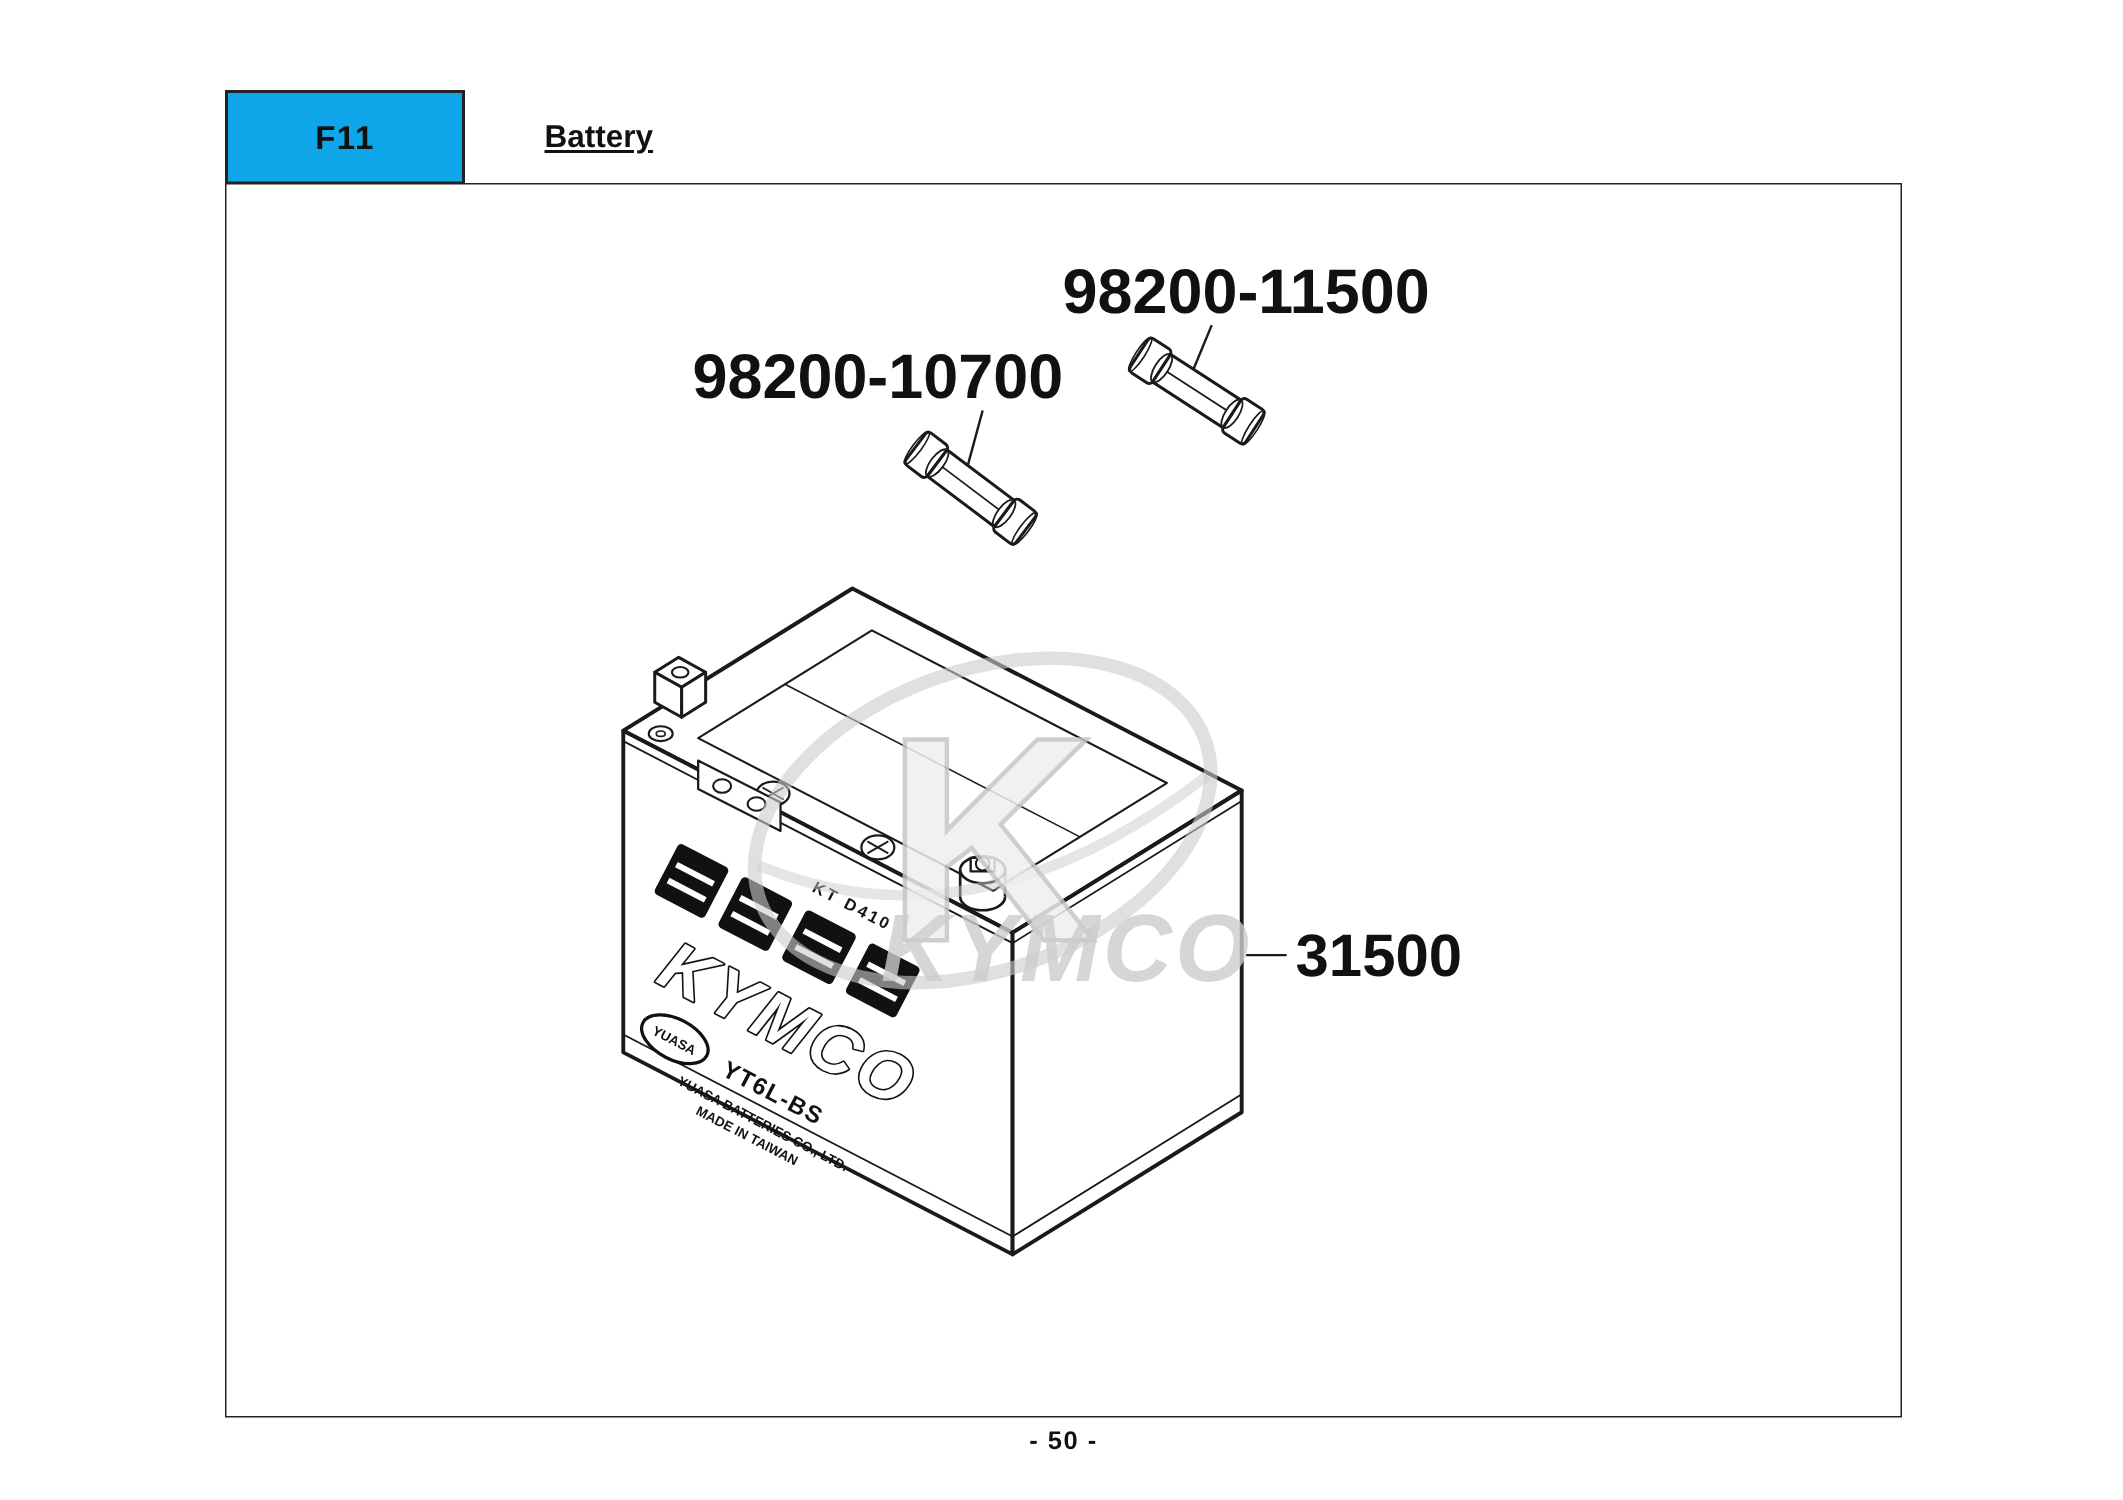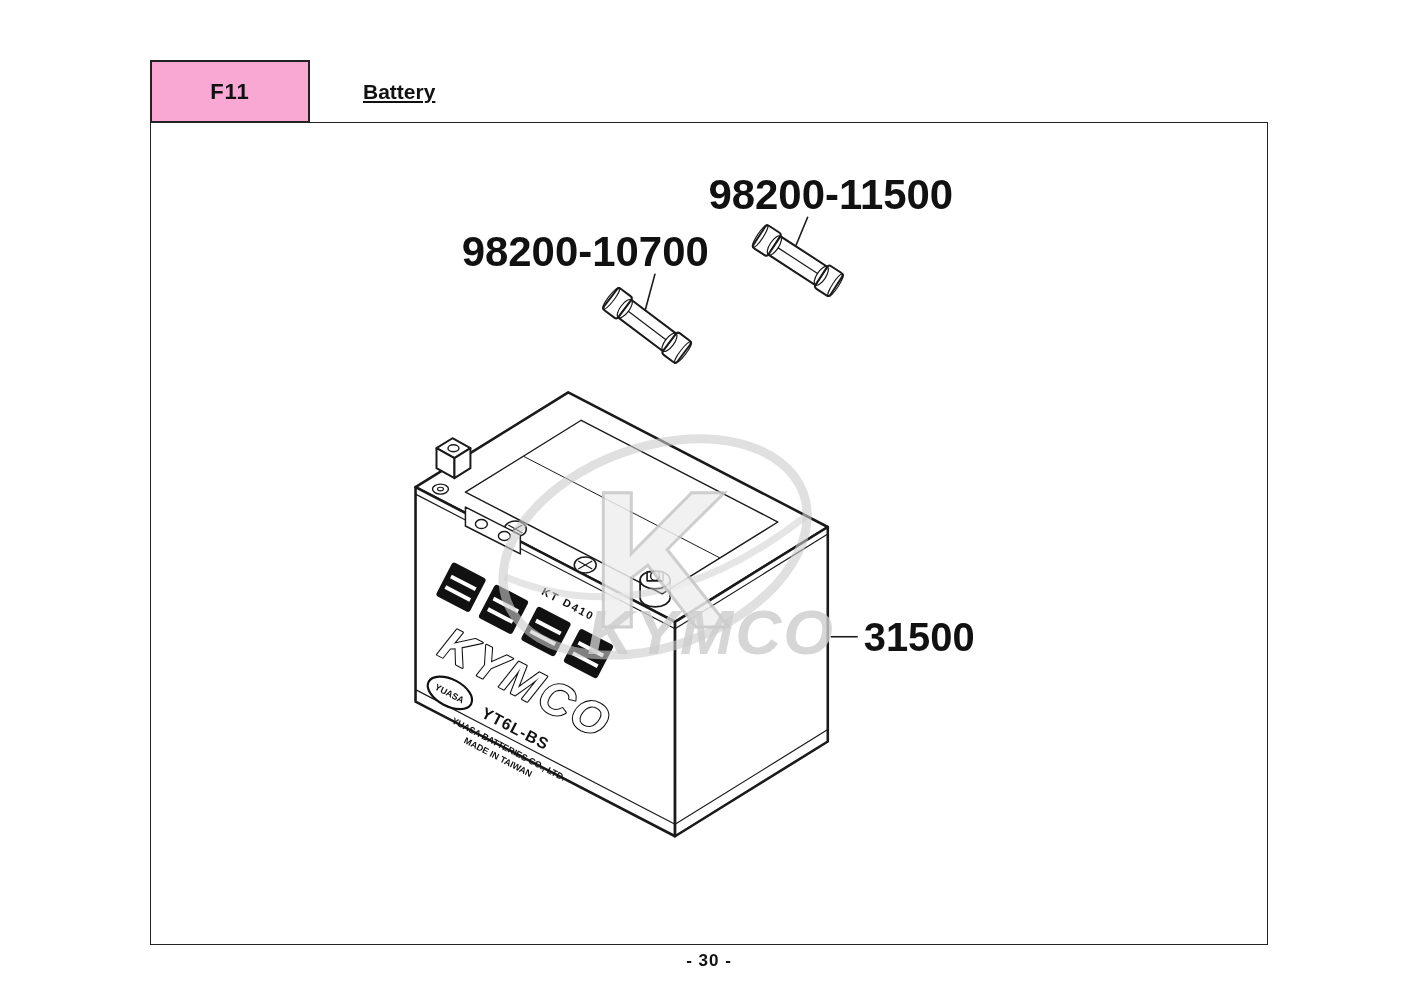--- a/index.html
+++ b/index.html
@@ -4,21 +4,21 @@
 <style>
   html,body{margin:0;padding:0;}
   body{
     width:1415px;height:1000px;background:#ffffff;position:relative;
     font-family:"Liberation Sans",sans-serif;color:#111;overflow:hidden;
   }
   .code-box{
     position:absolute;left:150px;top:60px;width:160px;height:63px;
     border:2px solid #222;box-sizing:border-box;
     display:flex;align-items:center;justify-content:center;
-    font-size:22px;font-weight:bold;letter-spacing:1px;background:#f9a8d4;
+    font-size:22px;font-weight:bold;letter-spacing:1px;background:#0ea5e9;
   }
   .page-title{
     position:absolute;left:363px;top:80px;font-size:21px;font-weight:bold;text-decoration:underline;
   }
   .frame{
     position:absolute;left:150px;top:122px;width:1118px;height:823px;
     border:1.5px solid #222;box-sizing:border-box;background:#fff;
   }
   .frame svg{position:absolute;left:0;top:0;width:100%;height:100%;}
   .page-number{
@@ -153,15 +153,15 @@
       <line x1="505" y1="151" x2="495" y2="188" stroke="#1a1a1a" stroke-width="1.6"></line>
       <line x1="681" y1="515" x2="708" y2="515" stroke="#1a1a1a" stroke-width="1.6"></line>
 
       <text x="681" y="86" text-anchor="middle" class="callout-label">98200-11500</text>
       <text x="435" y="143" text-anchor="middle" class="callout-label">98200-10700</text>
       <text x="714" y="529" text-anchor="start" class="callout-label-small">31500</text>
 
     </svg>
   </div>
 
-  <div class="page-number">- 30 -</div>
+  <div class="page-number">- 50 -</div>
 
 </div>
 
 </body></html>

